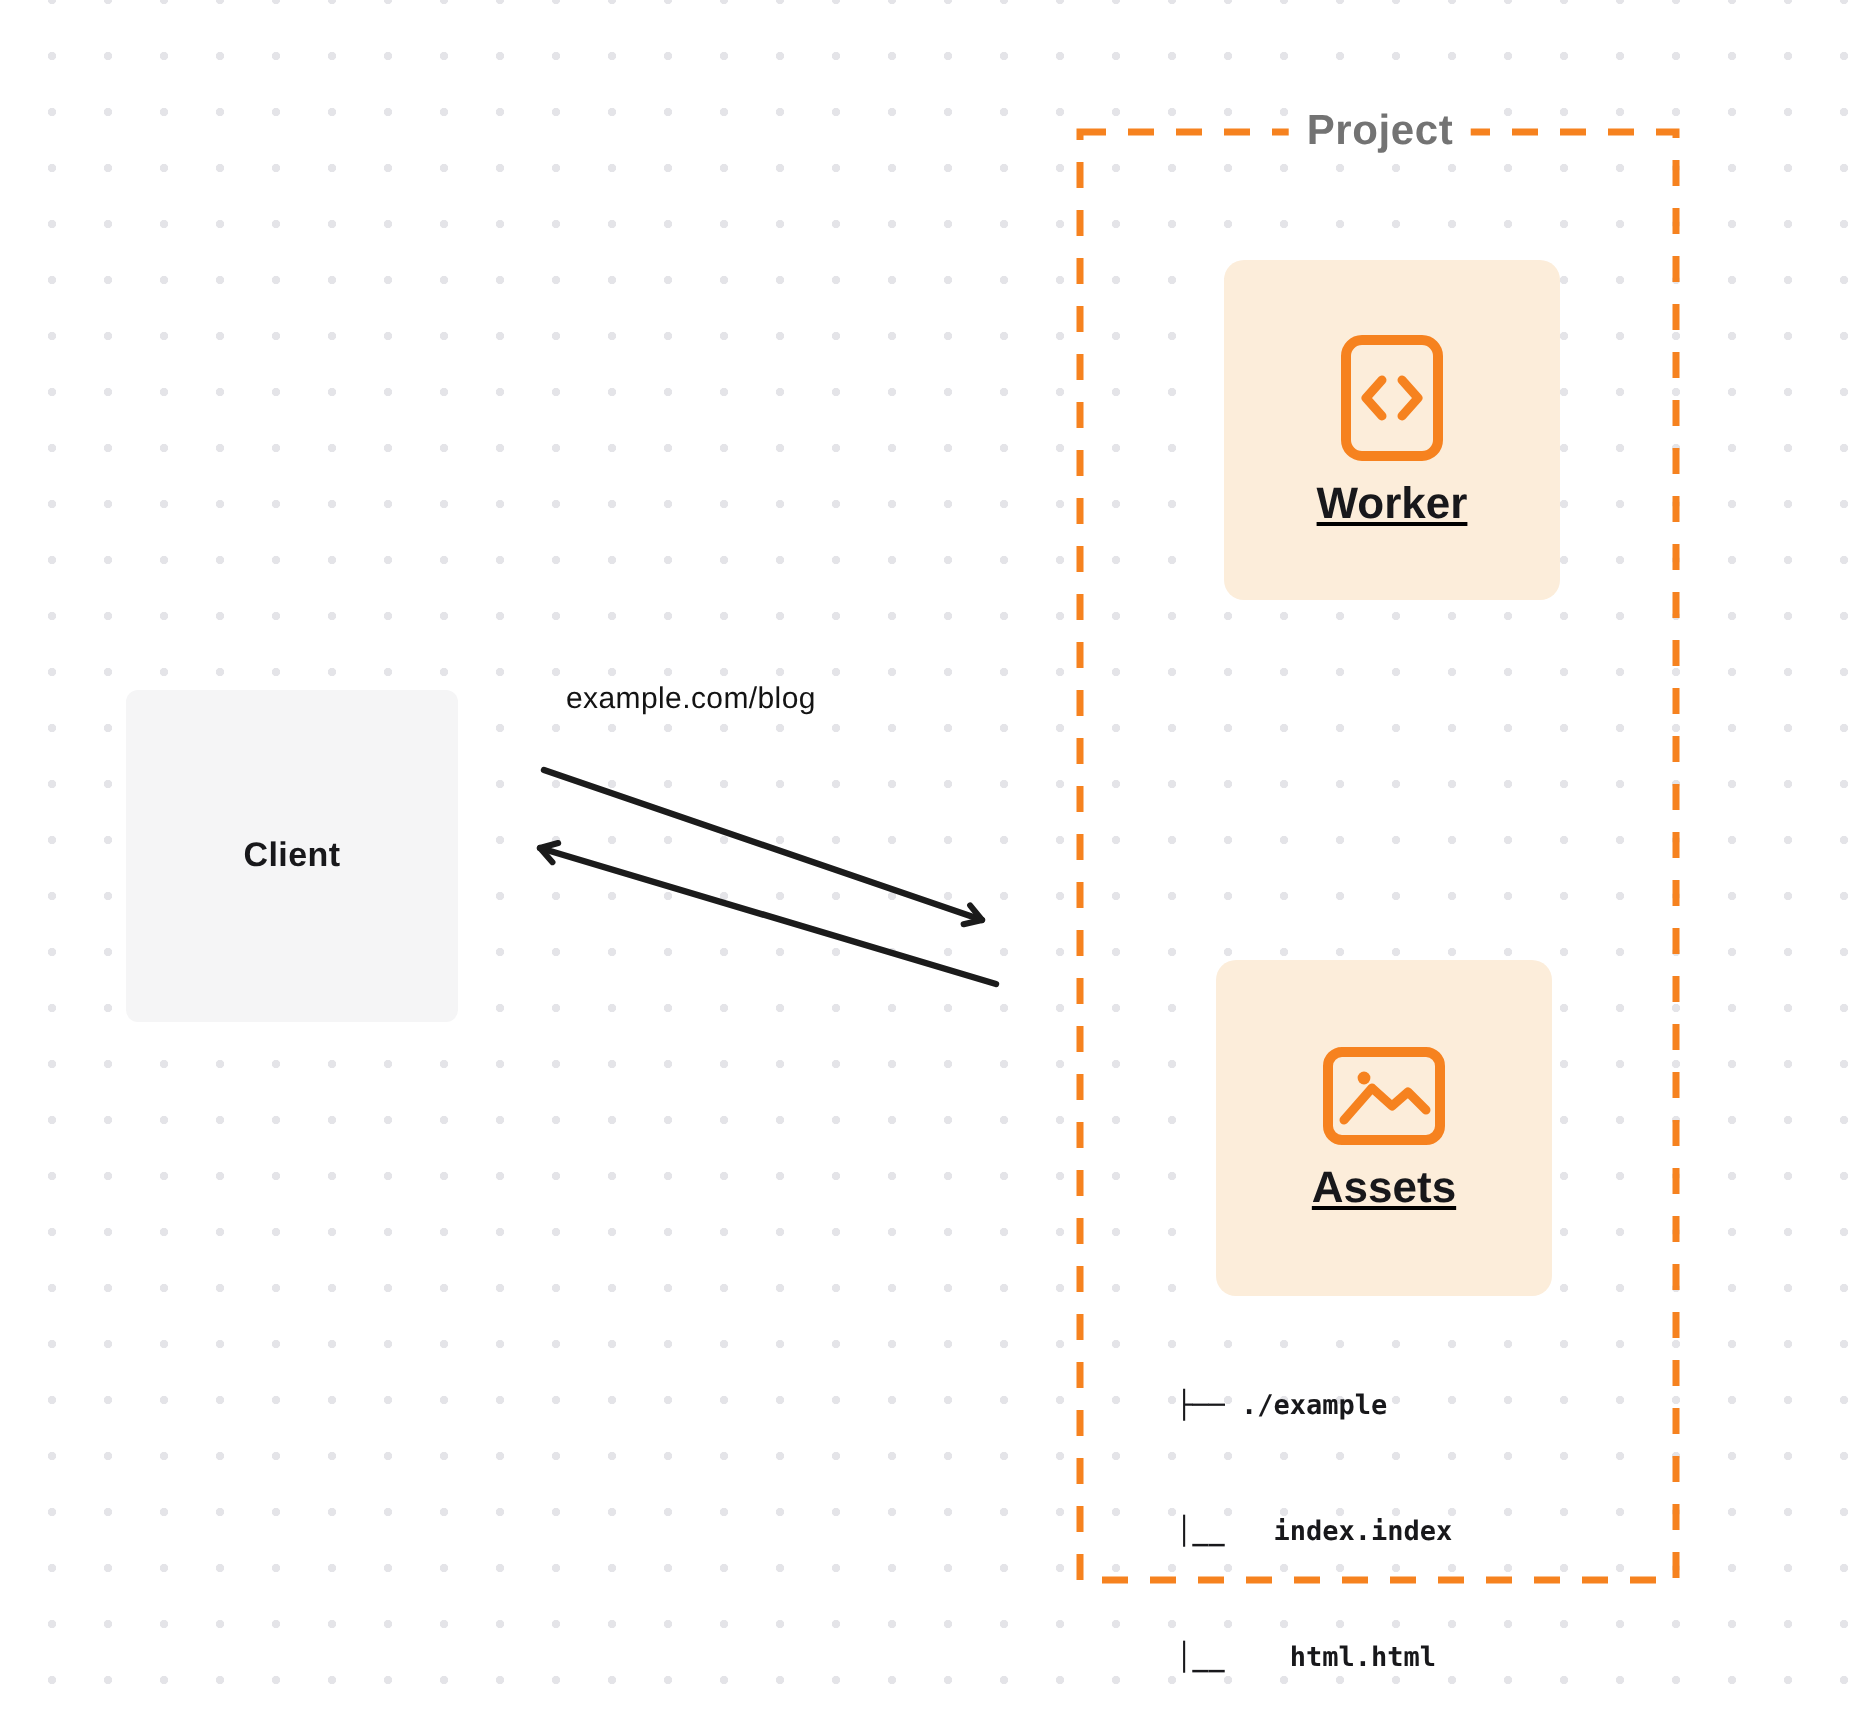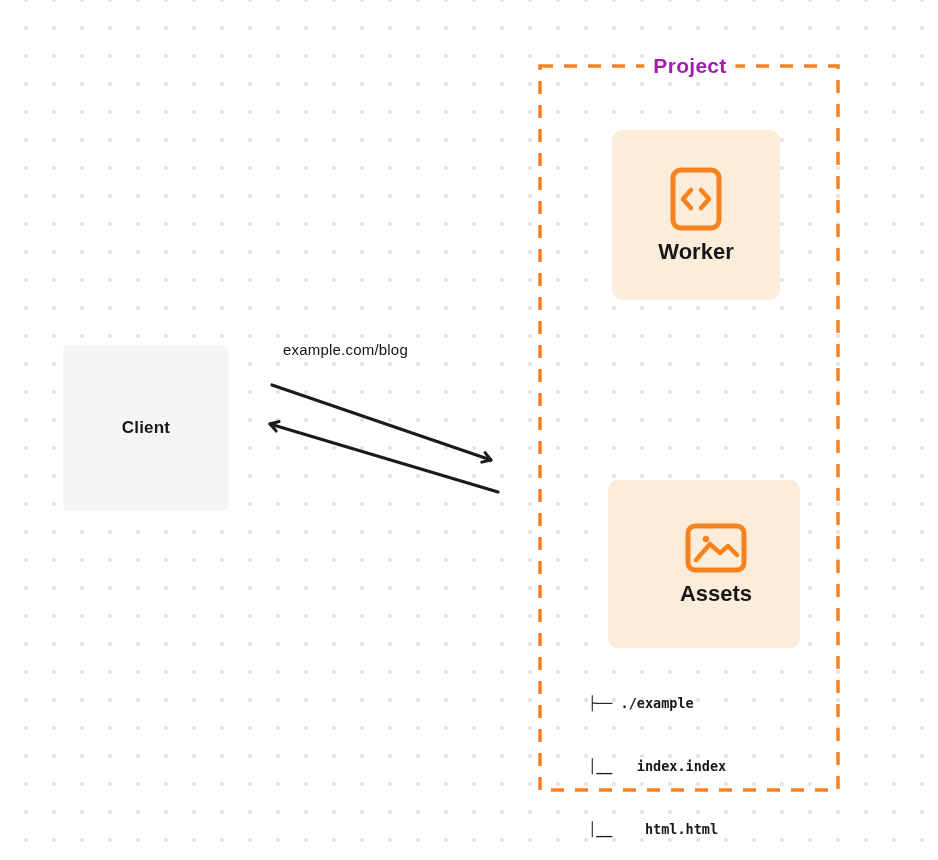--- a/index.html
+++ b/index.html
@@ -63,47 +63,47 @@
   }
   .project-label {
     position: absolute;
     left: 690px;
     top: 66px;
     transform: translate(-50%, -50%);
     background: #ffffff;
     padding: 0 9px;
     font-size: 21px;
     font-weight: 700;
-    color: #a21caf;
+    color: #737373;
     letter-spacing: 0.3px;
   }
 
   
   .card {
     position: absolute;
     background: #fcedda;
     border-radius: 10px;
     display: flex;
     flex-direction: column;
     align-items: center;
     justify-content: center;
     gap: 7px;
+    text-decoration: underline;
   }
   .card.worker {
     left: 612px;
     top: 130px;
     width: 168px;
     height: 170px;
   }
   .card.assets {
     left: 608px;
     top: 480px;
     width: 168px;
     height: 168px;
-    padding-left: 24px;
   }
   .card-label {
     font-size: 22px;
     font-weight: 700;
     color: #18181b;
   }
 
   
   .file-tree {
     position: absolute;

